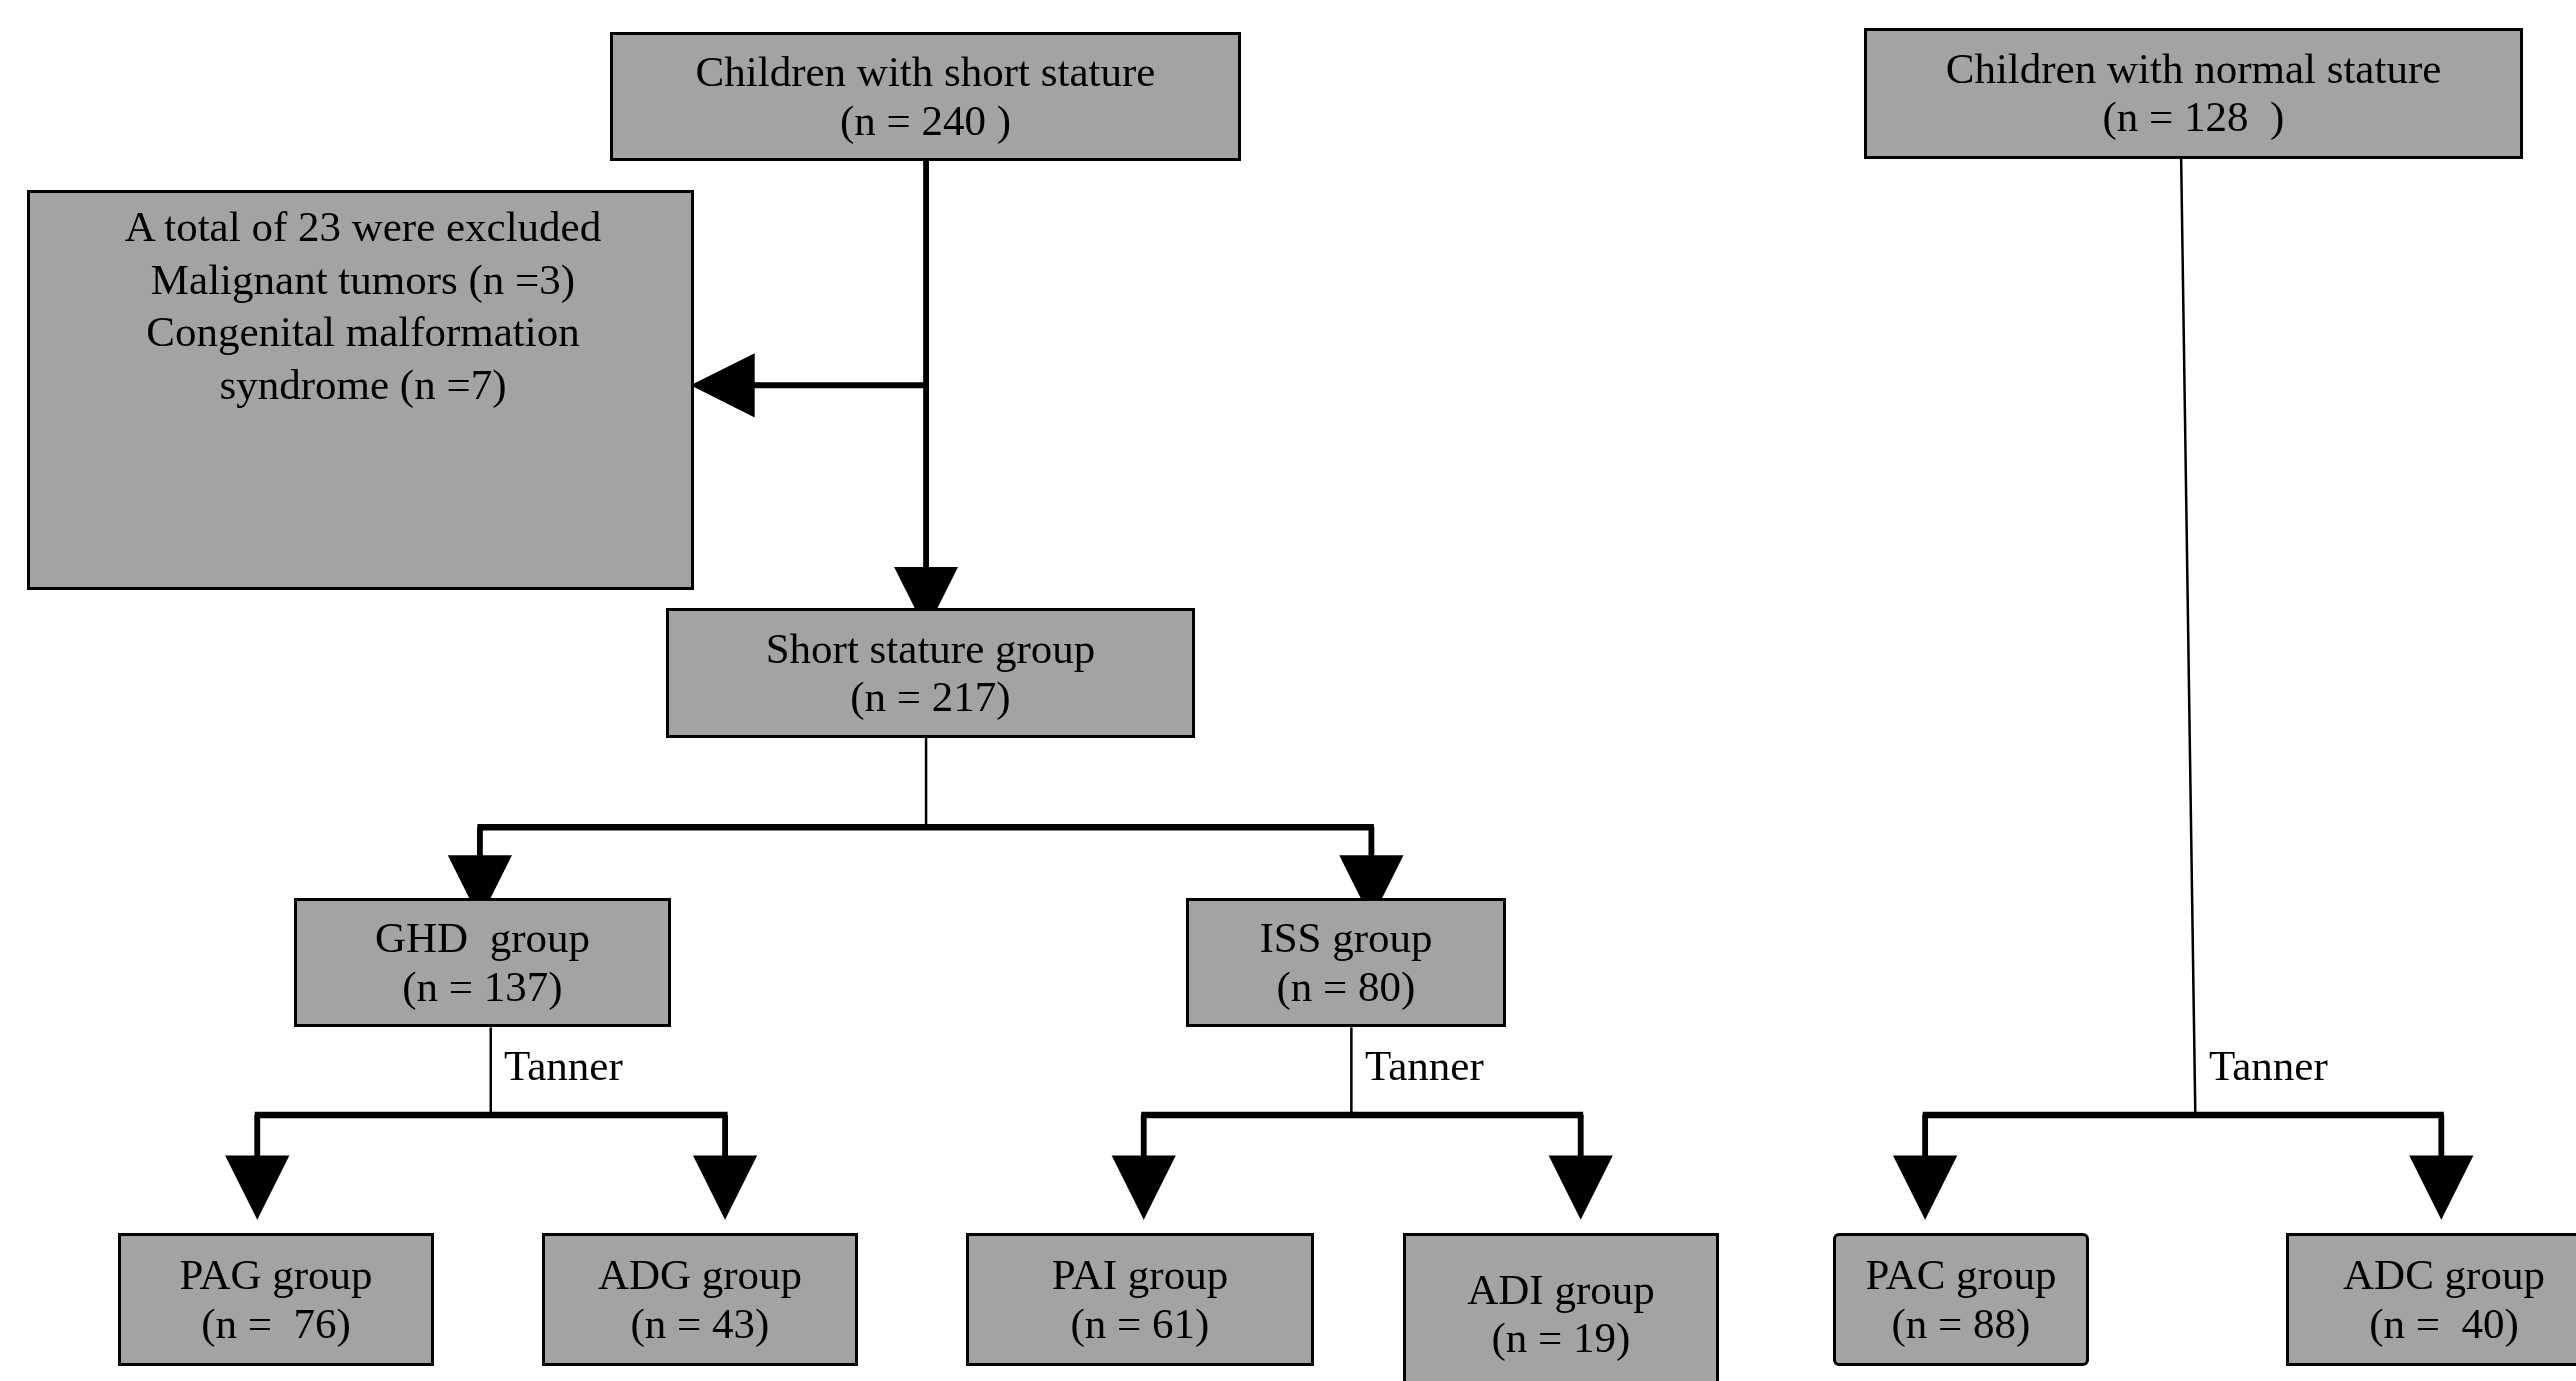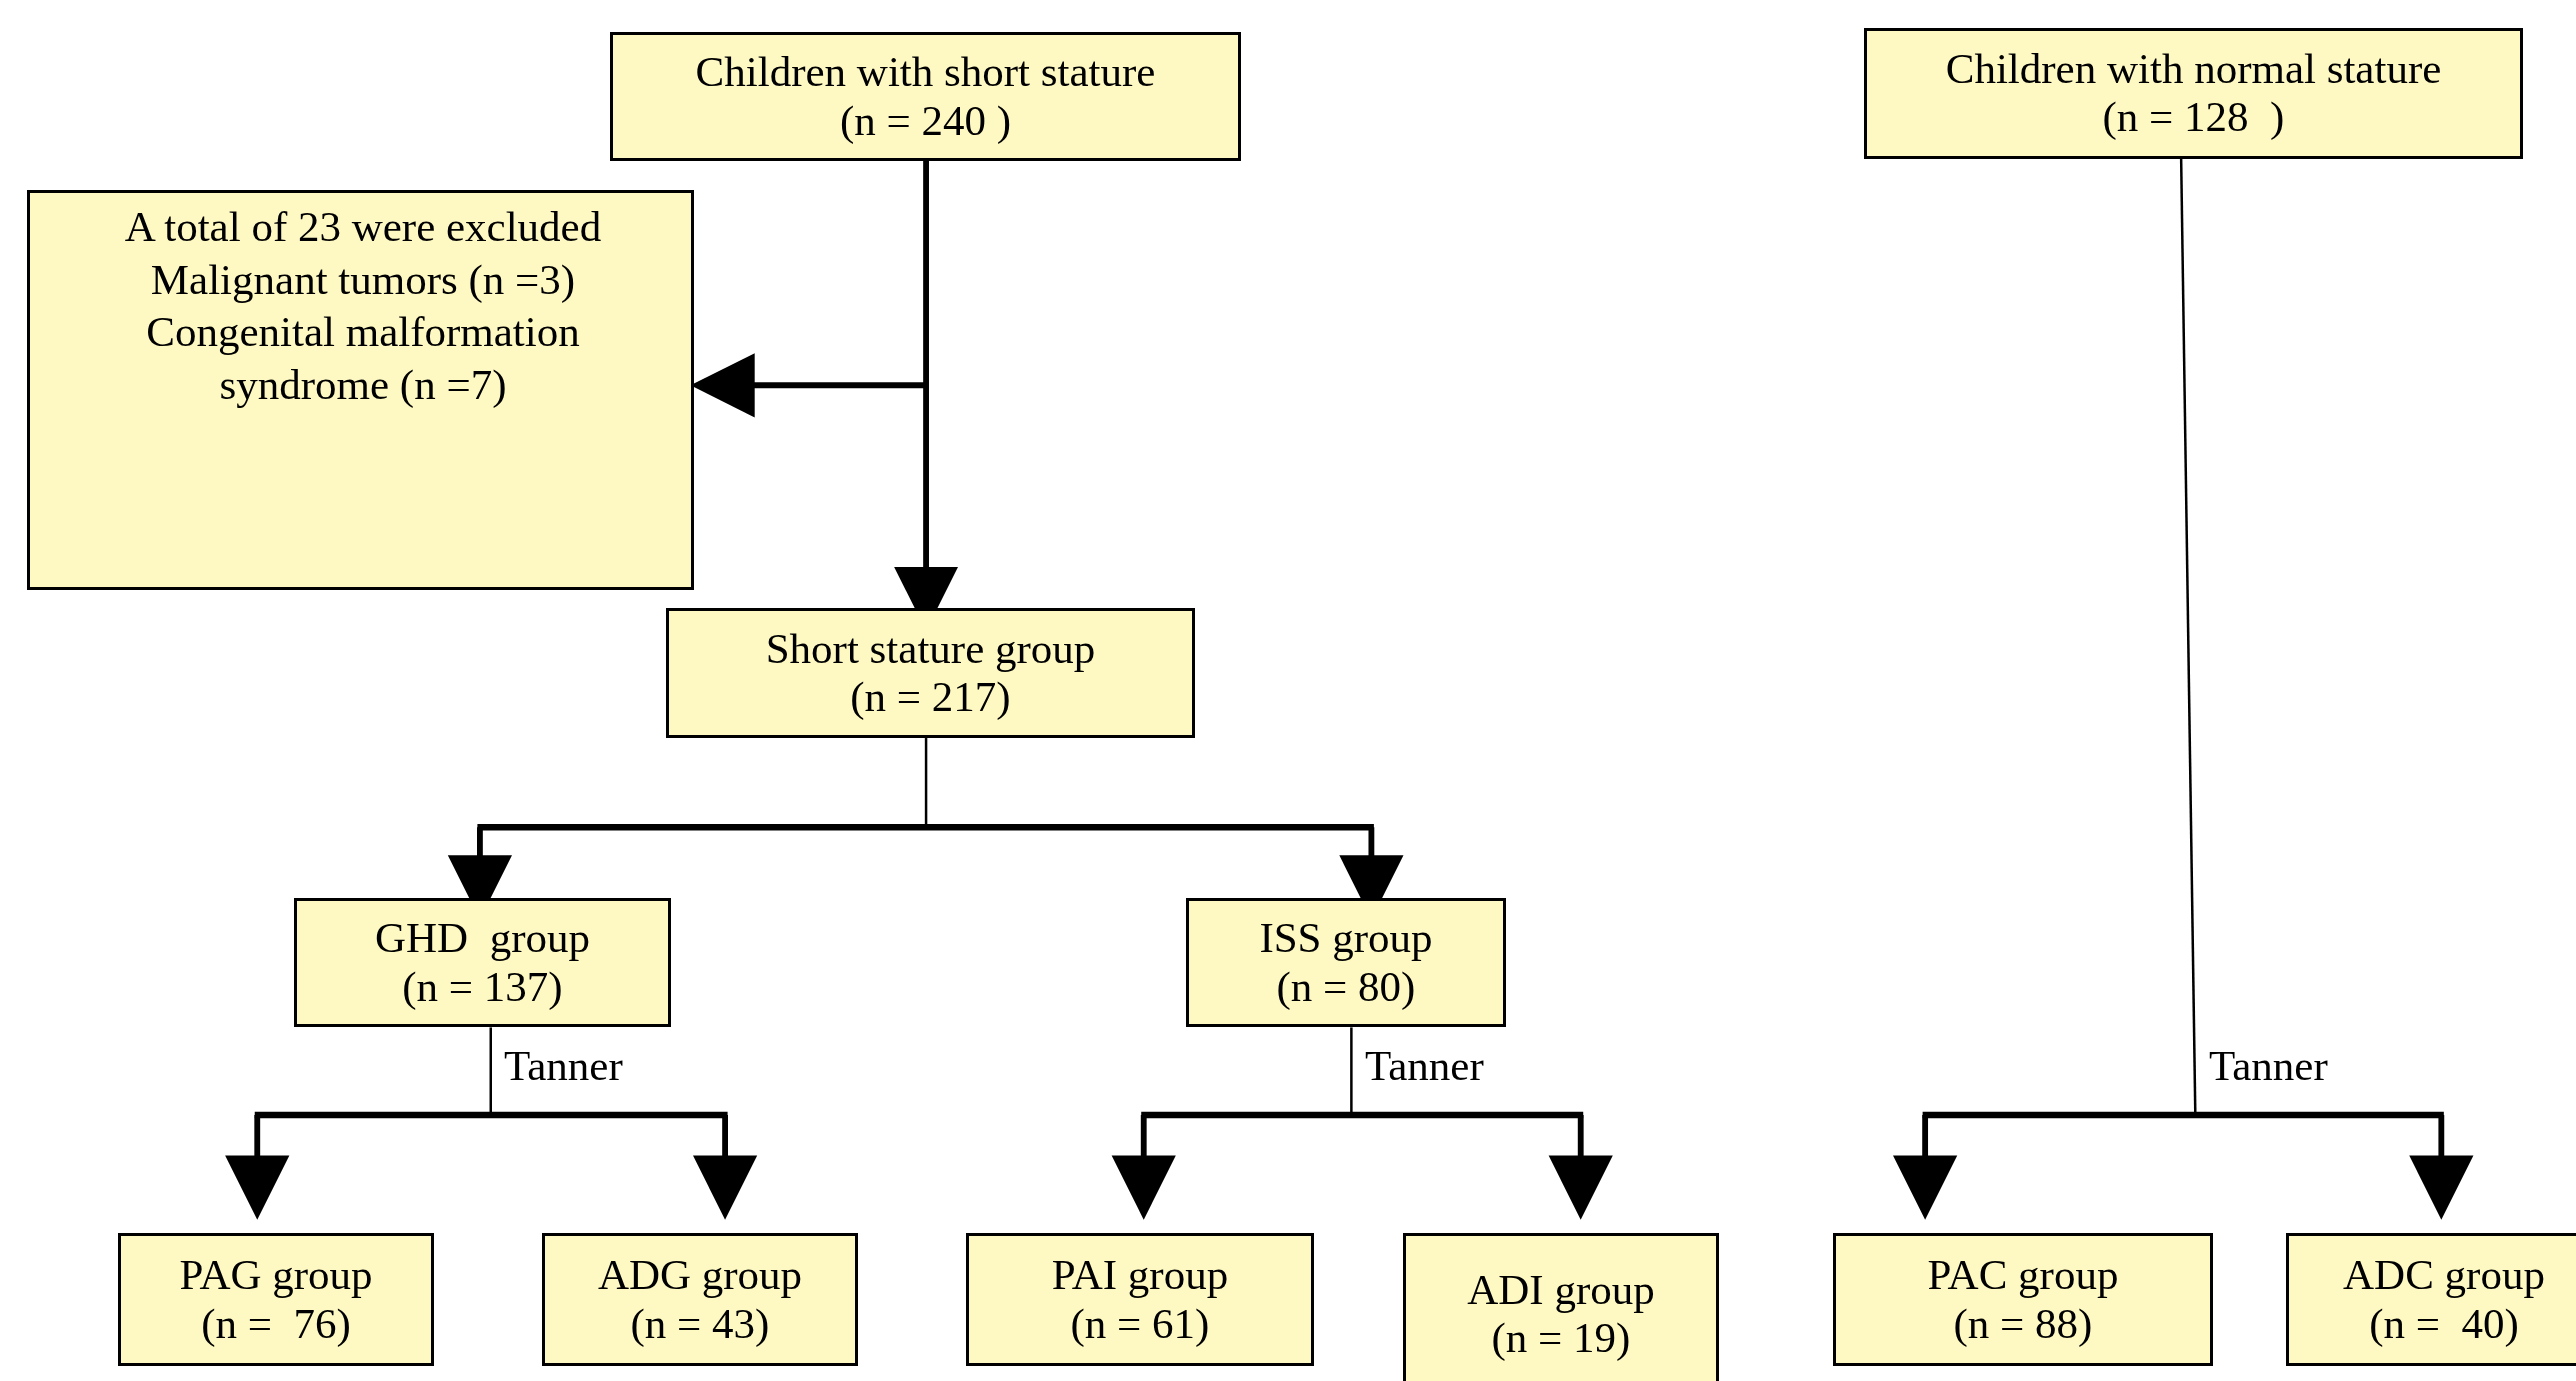--- a/index.html
+++ b/index.html
@@ -1,18 +1,18 @@
 <!DOCTYPE html>
 <html style="font-size:13.3px"><head>
 <meta charset="utf-8">
 <style>
   html,body{margin:0;padding:0;background:#ffffff;}
   #root{position:relative;width:2576px;height:1381px;background:#ffffff;
         font-family:"Liberation Serif","DejaVu Serif",serif;color:#000000;overflow:hidden;}
-  .node{position:absolute;box-sizing:border-box;border:3.3px solid #000000;background:#fef9c3;
+  .node{position:absolute;box-sizing:border-box;border:3.3px solid #000000;background:#a3a3a3;
         display:flex;flex-direction:column;align-items:center;justify-content:center;
         line-height:1.12;white-space:pre;}
   .node .ln{display:block;text-align:center;}
   .node.left{align-items:center;justify-content:flex-start;padding:8.3px 10px 8.3px 15px;}
   .node.left .ln{text-align:left;}
   .tanner{position:absolute;white-space:pre;line-height:1;}
   svg.wires{position:absolute;left:0;top:0;width:2576px;height:1381px;overflow:visible;}
 </style>
 </head>
 <body>
@@ -121,21 +121,21 @@
   <div class="node" style="left:966px;top:1233px;width:348px;height:133px;font-size:43px;">
     <span class="ln">PAI group</span>
     <span class="ln">(n = 61)</span>
   </div>
 
   <div class="node" style="left:1403px;top:1233px;width:316px;height:162px;font-size:43px;">
     <span class="ln">ADI group</span>
     <span class="ln">(n = 19)</span>
   </div>
 
-  <div class="node" style="left:1833px;top:1233px;width:380px;height:133px;font-size:43px;">
+  <div class="node" style="left:1833px;top:1233px;width:256px;height:133px;font-size:43px;border-radius:6px;">
     <span class="ln">PAC group</span>
     <span class="ln">(n = 88)</span>
   </div>
 
   <div class="node" style="left:2286px;top:1233px;width:316px;height:133px;font-size:43px;">
     <span class="ln">ADC group</span>
     <span class="ln">(n =  40)</span>
   </div>
 
   <div class="tanner" style="left:504px;top:1044px;font-size:43px;">Tanner</div>

